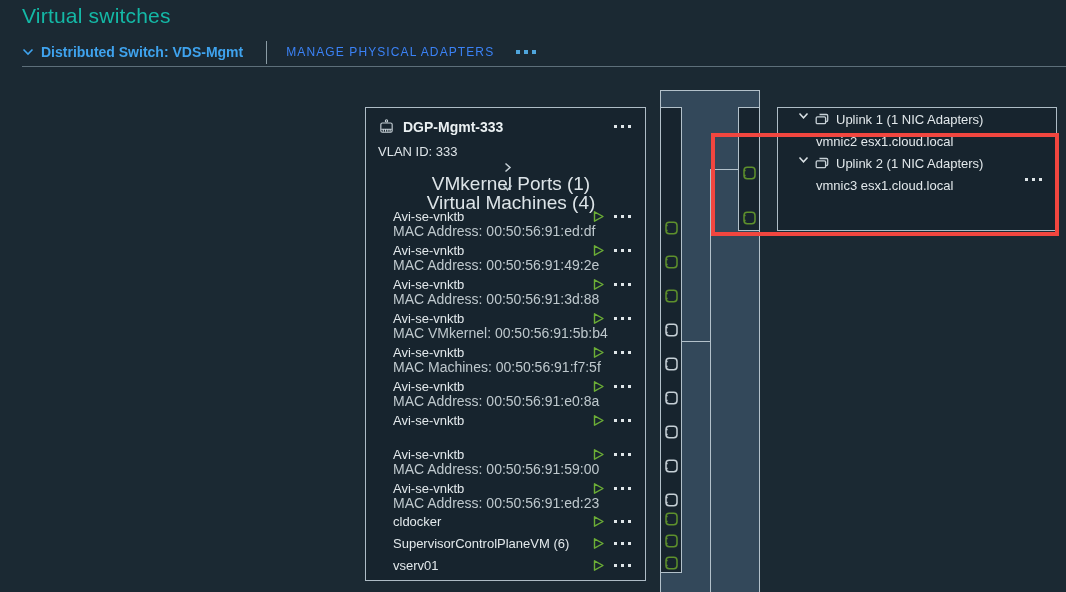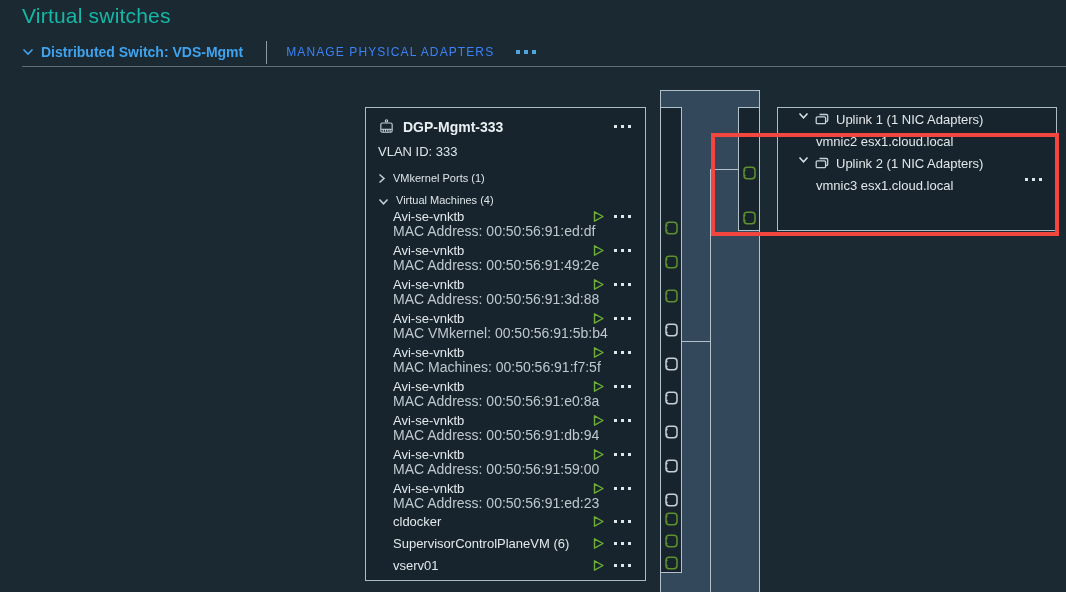--- a/index.html
+++ b/index.html
@@ -24,21 +24,21 @@
   .panel { position:absolute; background:#17242e; border:1px solid #aebcc6; }
   .pg-panel { left:365px; top:107px; width:281px; height:474px; padding:6px 8px 0 12px; }
   .up-panel { left:777px; top:107px; width:280px; height:124px; padding:4px 8px 0 12px; }
 
   .panel-head { display:flex; align-items:center; height:26px; position:relative; }
   .panel-head .ptitle { font-size:14px; font-weight:700; color:#eaf0f2; margin-left:8px; }
   .panel-head .dots { position:absolute; right:6px; top:11px; }
   .icon { display:inline-flex; color:#c6d0d6; }
 
   .vlan-row { height:22px; display:flex; align-items:center; font-size:13px; color:#dde4e8; }
-  .tree-row { height:22px; display:flex; align-items:flex-end; font-size:11px; color:#dde4e8; cursor:pointer; }
+  .tree-row { height:22px; display:flex; align-items:center; font-size:19px; color:#dde4e8; cursor:pointer;flex-direction:column; }
   .tree-row .lbl { margin-left:7px; }
 
   .vm-row { position:relative; padding:3px 0 0 15px; cursor:pointer; }
   .vm-row.two { height:34px; }
   .vm-row.one { height:22px; padding-top:2px; }
   .vm-name { font-size:13px; color:#e2e8eb; line-height:16px; display:block; }
   .vm-mac { font-size:14px; color:#bec8cd; line-height:13px; }
   .row-actions { position:absolute; right:6px; top:4px; display:flex; align-items:center; gap:9px; }
   .vm-row.one .row-actions { top:3px; }
   .play { display:inline-flex; color:#6cae36; }
@@ -310,21 +310,20 @@
           </span>
           <span class="dots">
             <i></i>
             <i></i>
             <i></i>
           </span>
         </span>
     </div>
     <div class="vm-row two">
       <span class="vm-name">Avi-se-vnktb</span>
-      <div class="vm-mac">MAC Address: 00:50:56:91:db:94</div>
       <span class="row-actions">
           <span class="play">
             <svg width="13" height="13" viewBox="0 0 13 13" fill="none" stroke="currentColor" stroke-width="1.4" stroke-linejoin="round">
               <path d="M2.5 1.8 L11 6.5 L2.5 11.2 Z"></path>
             </svg>
           </span>
           <span class="dots">
             <i></i>
             <i></i>
             <i></i>

